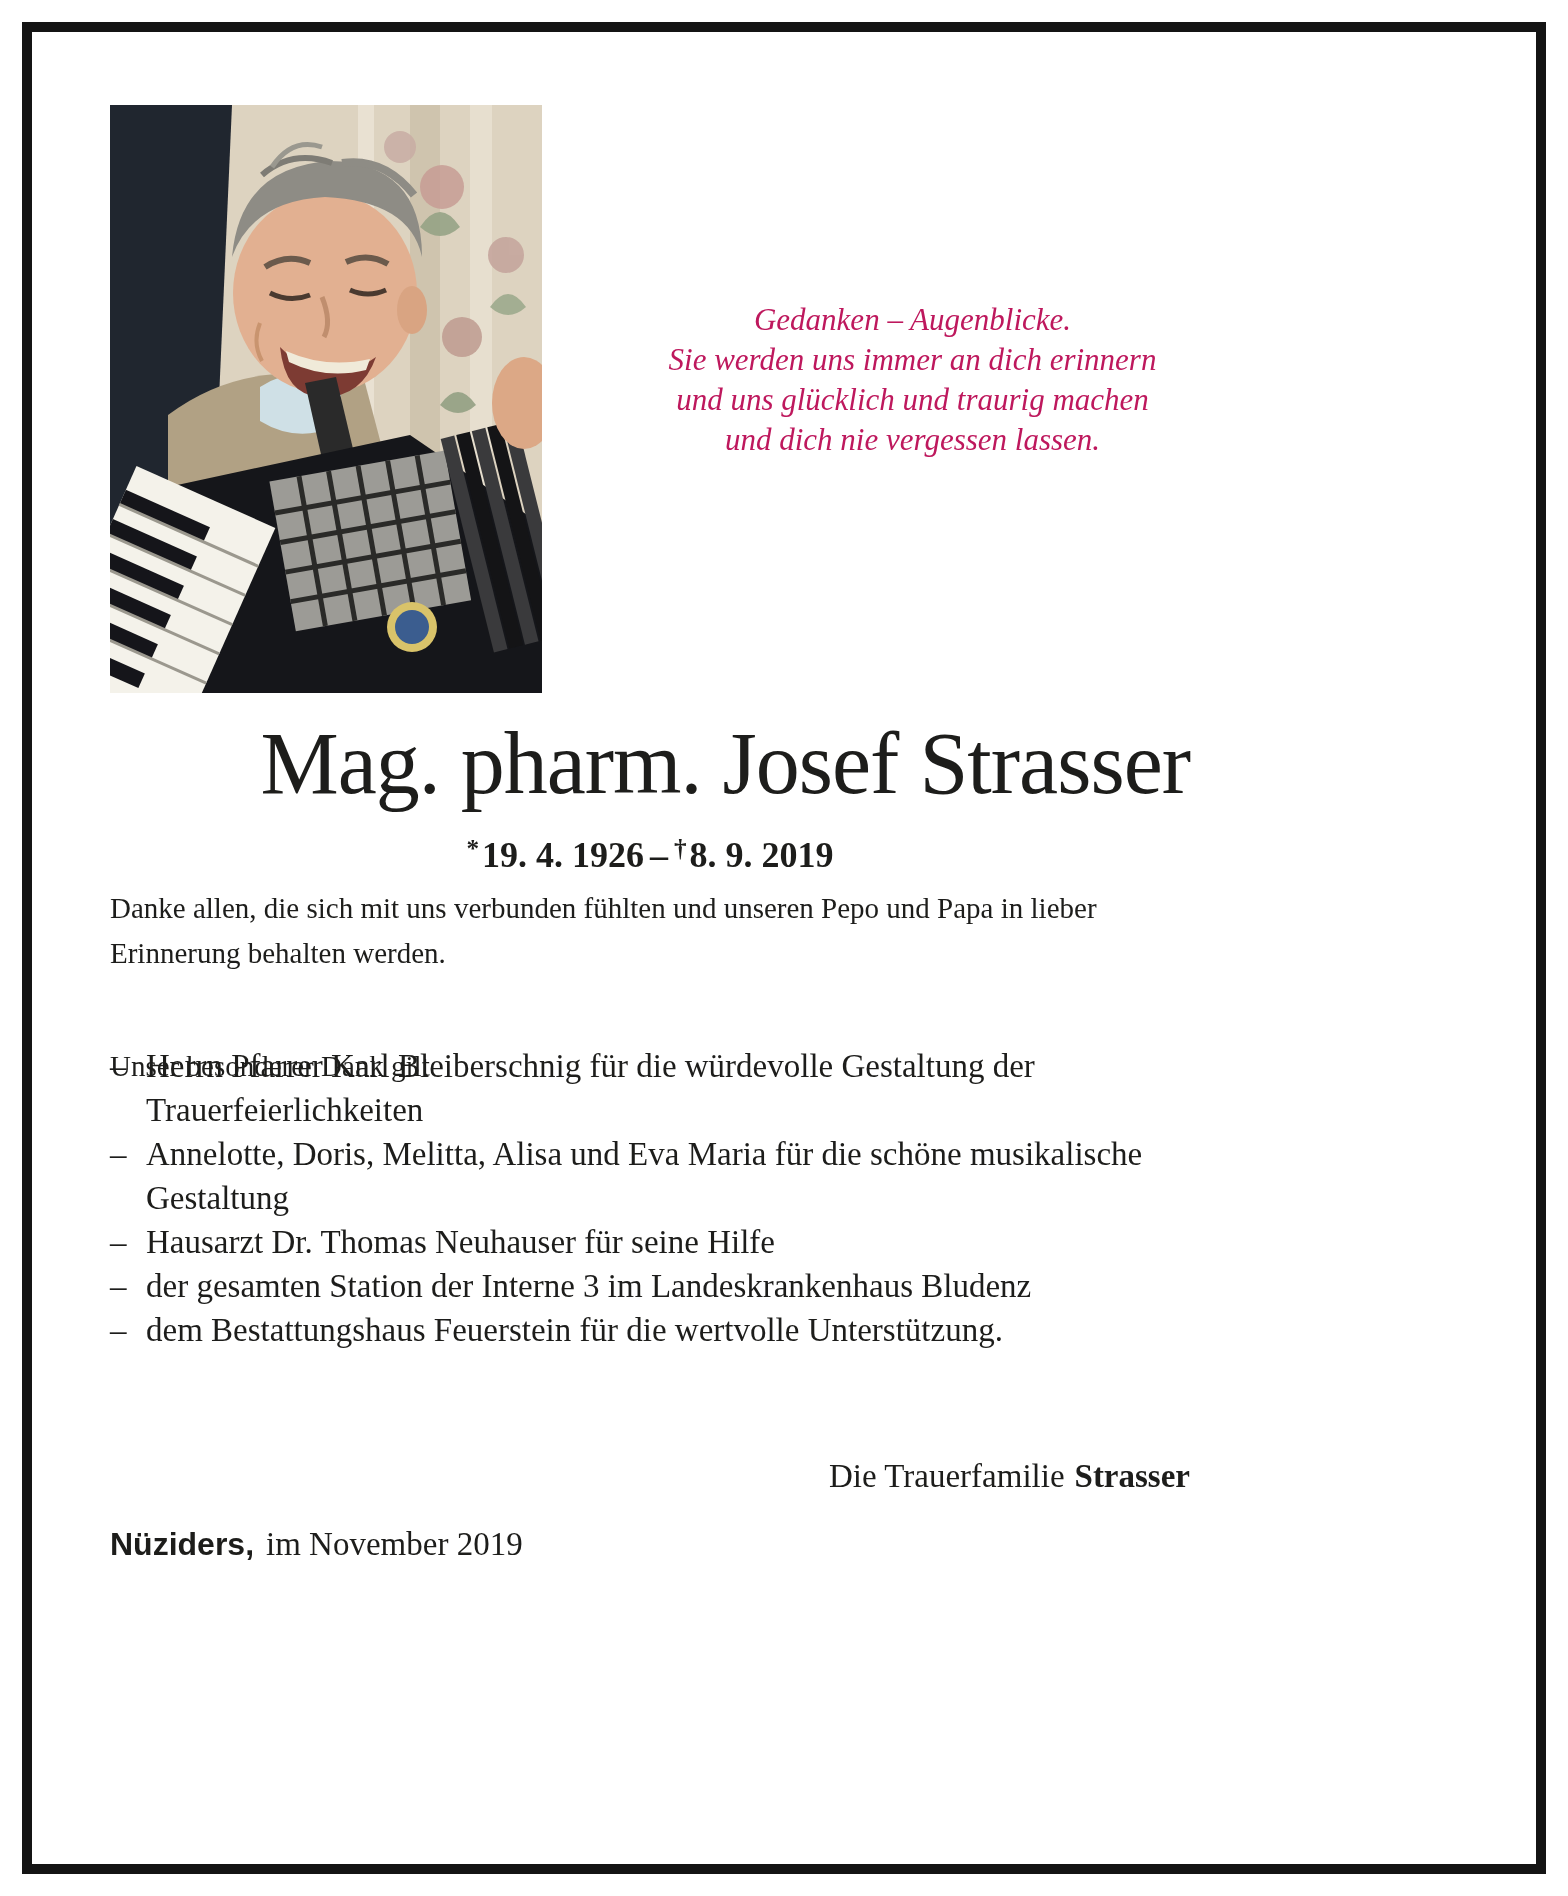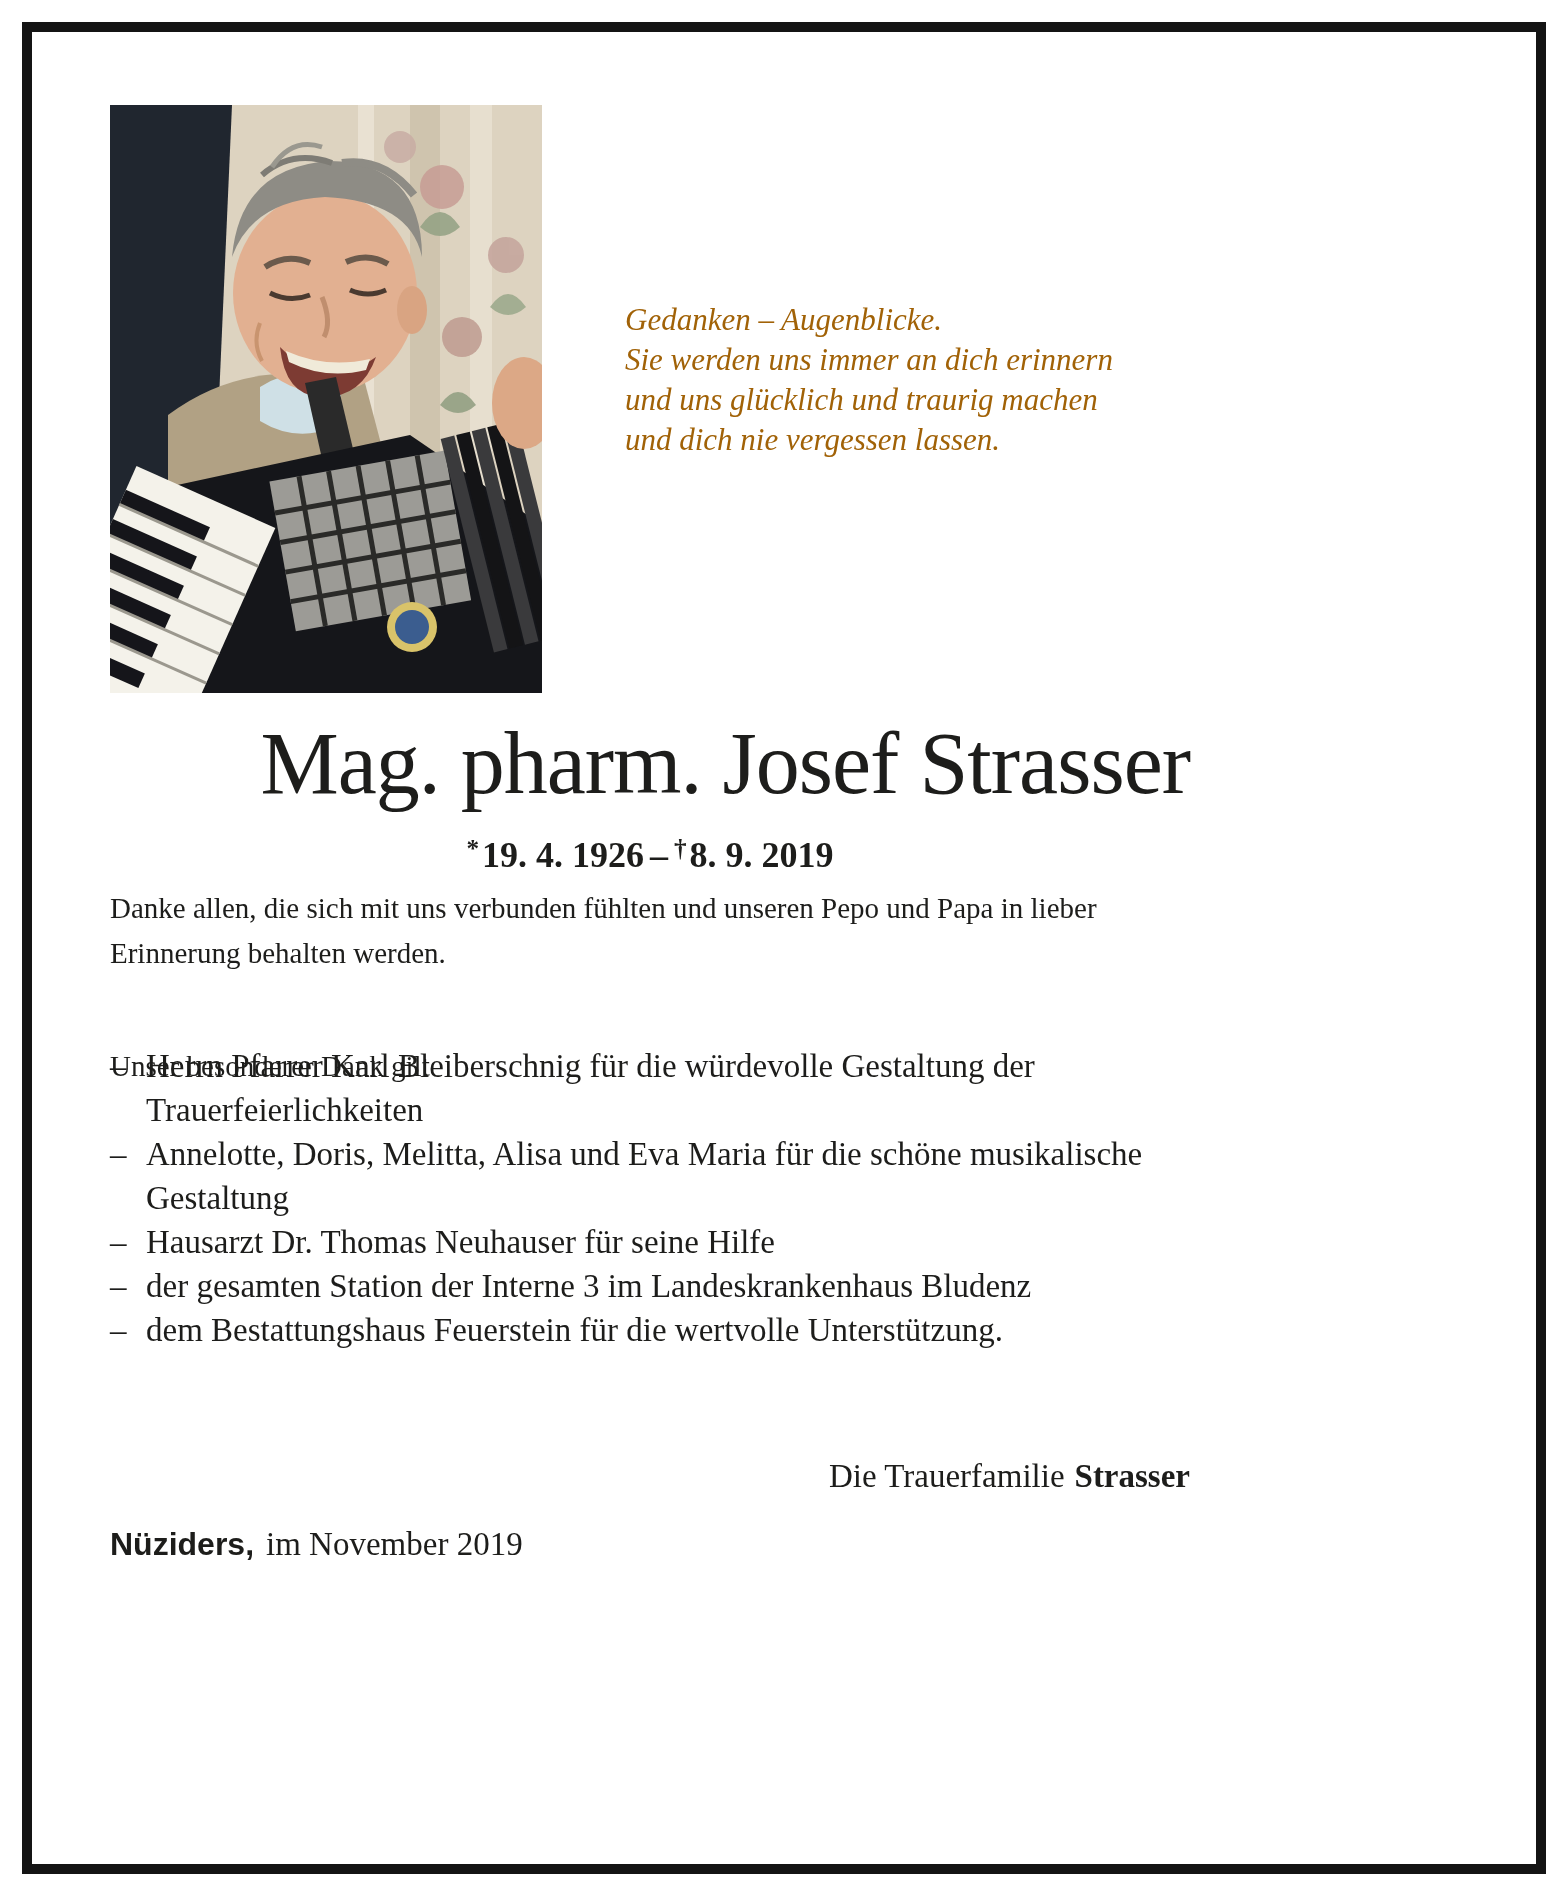--- a/index.html
+++ b/index.html
@@ -22,21 +22,22 @@
     position:absolute; left:110px; top:105px;
     width:432px; height:588px;
     overflow:hidden;
   }
   .photo svg { display:block; width:100%; height:100%; }
 
   .epigraph {
     position:absolute; left:625px; top:300px; width:575px;
     font-style:italic;
     font-size:31px; line-height:40px;
-    color:#a16207;
+    color:#be185d;
+    text-align:center;
   }
 
   .name {
     position:absolute; left:110px; top:718px; width:1080px;
     text-align:right;
     font-size:88px; font-weight:400; line-height:1.05;
     letter-spacing:-1px;
     white-space:nowrap;
   }
 

